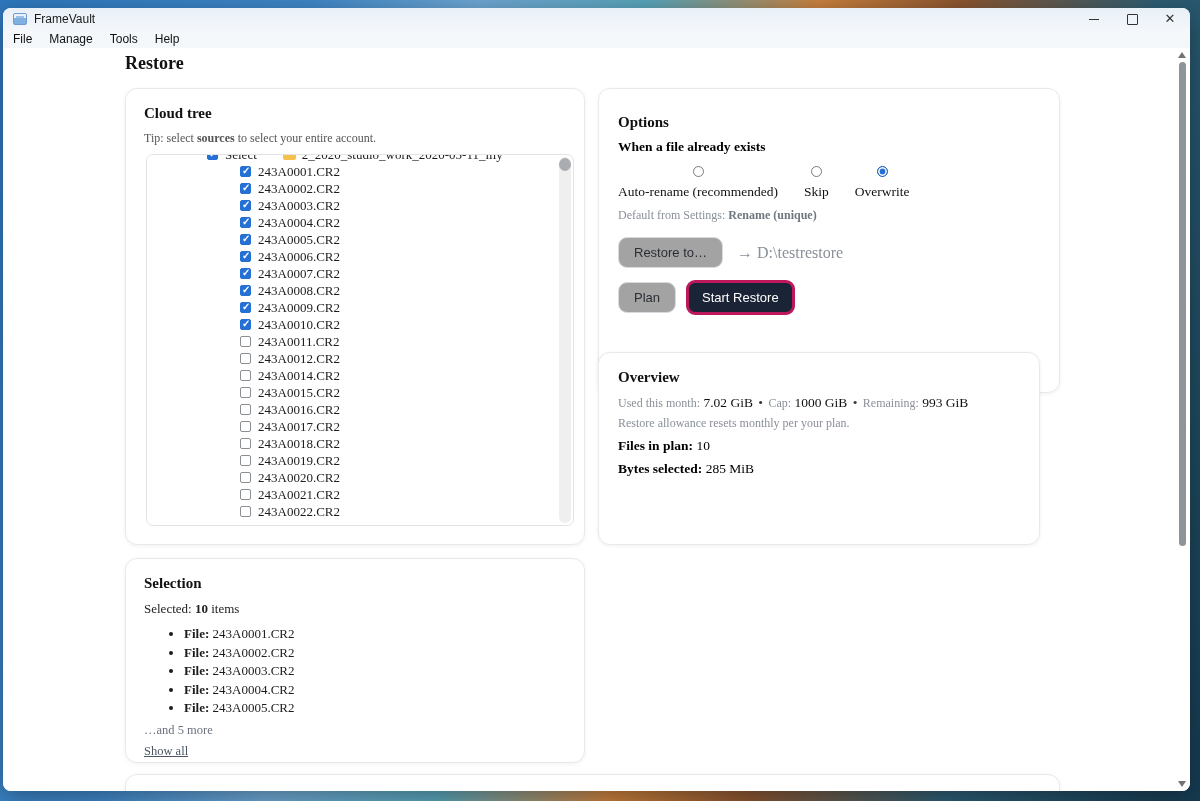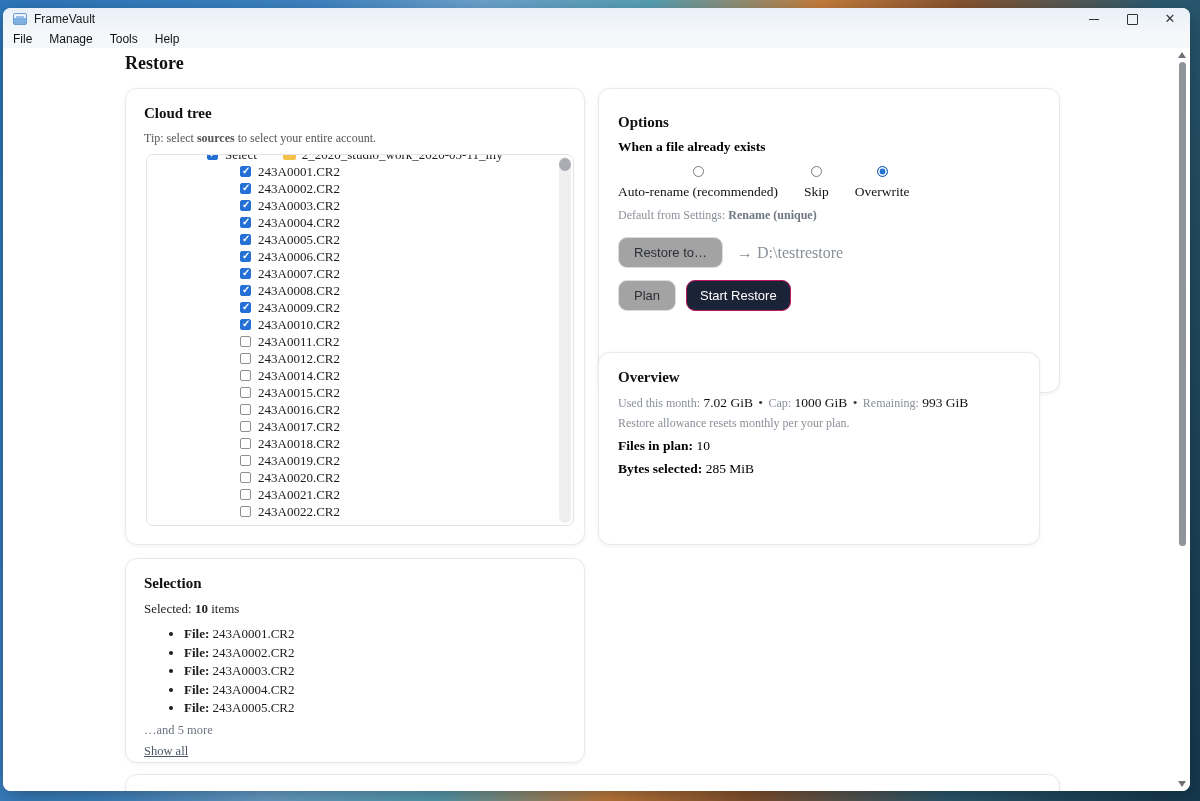--- a/index.html
+++ b/index.html
@@ -80,21 +80,21 @@
   .radio.on{ border-color:#1a5fb4; background:#2570d4; box-shadow:inset 0 0 0 1.6px #fff; }
   .radio-label{ font-size:13.5px; color:#111; }
   .default-note{ font-size:12px; color:#8a8f98; margin-top:8px; }
   .default-note b{ color:#6f7680; }
   .btn{
     font-family:"Liberation Sans", sans-serif; font-size:13px; color:#2b2f36;
     background:#a3a3a3; border:1px solid #d9dbe0; border-radius:9px; padding:7px 15px; cursor:pointer;
   }
   .btn-dark{
     font-family:"Liberation Sans", sans-serif; font-size:13px; color:#fff;
-    background:#1b2336; border:1px solid #be185d; border-radius:9px; padding:7px 13px; cursor:pointer;
+    background:#1b2336; border:3px solid #be185d; border-radius:9px; padding:7px 13px; cursor:pointer;
   }
   .restore-row{ margin-top:14px; display:flex; align-items:center; gap:14px; }
   .restore-path{ font-size:16px; color:#8a8f98;text-align:right; }
   .action-row{ margin-top:12px; display:flex; align-items:center; gap:10px; }
   
   #card-overview{ left:595px; top:304px; width:442px; height:193px; padding:16px 19px; }
   .usage-line{ margin-top:9px; font-size:13.5px; color:#111; }
   .usage-line .lbl{ font-size:12px; color:#8a8f98; }
   .usage-line .sep{ color:#333; padding:0 2px; }
   .ov-note{ font-size:12px; color:#8a8f98; margin-top:5px; }

